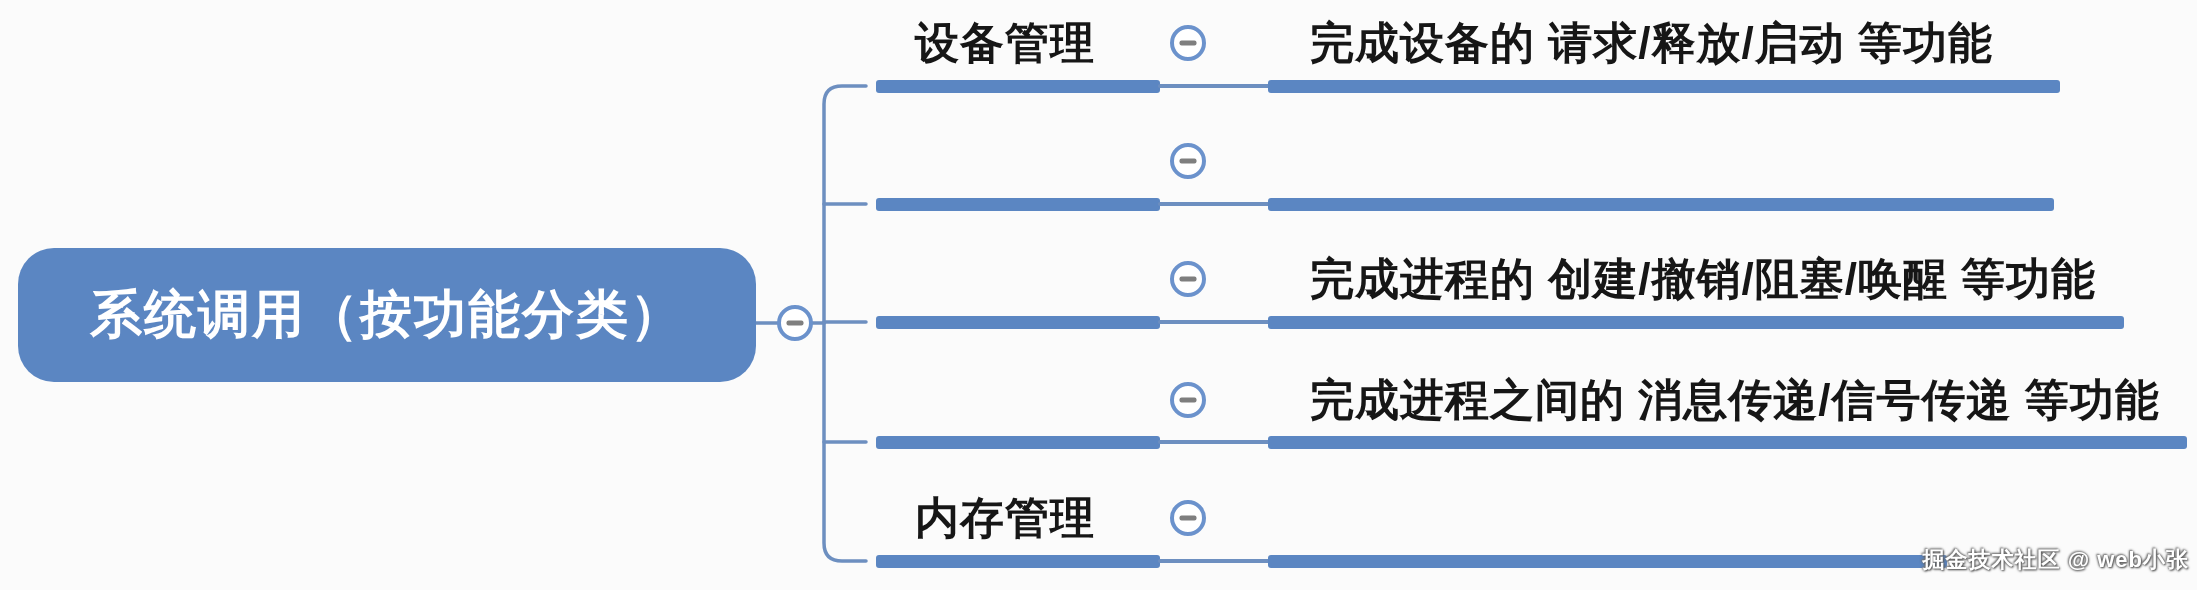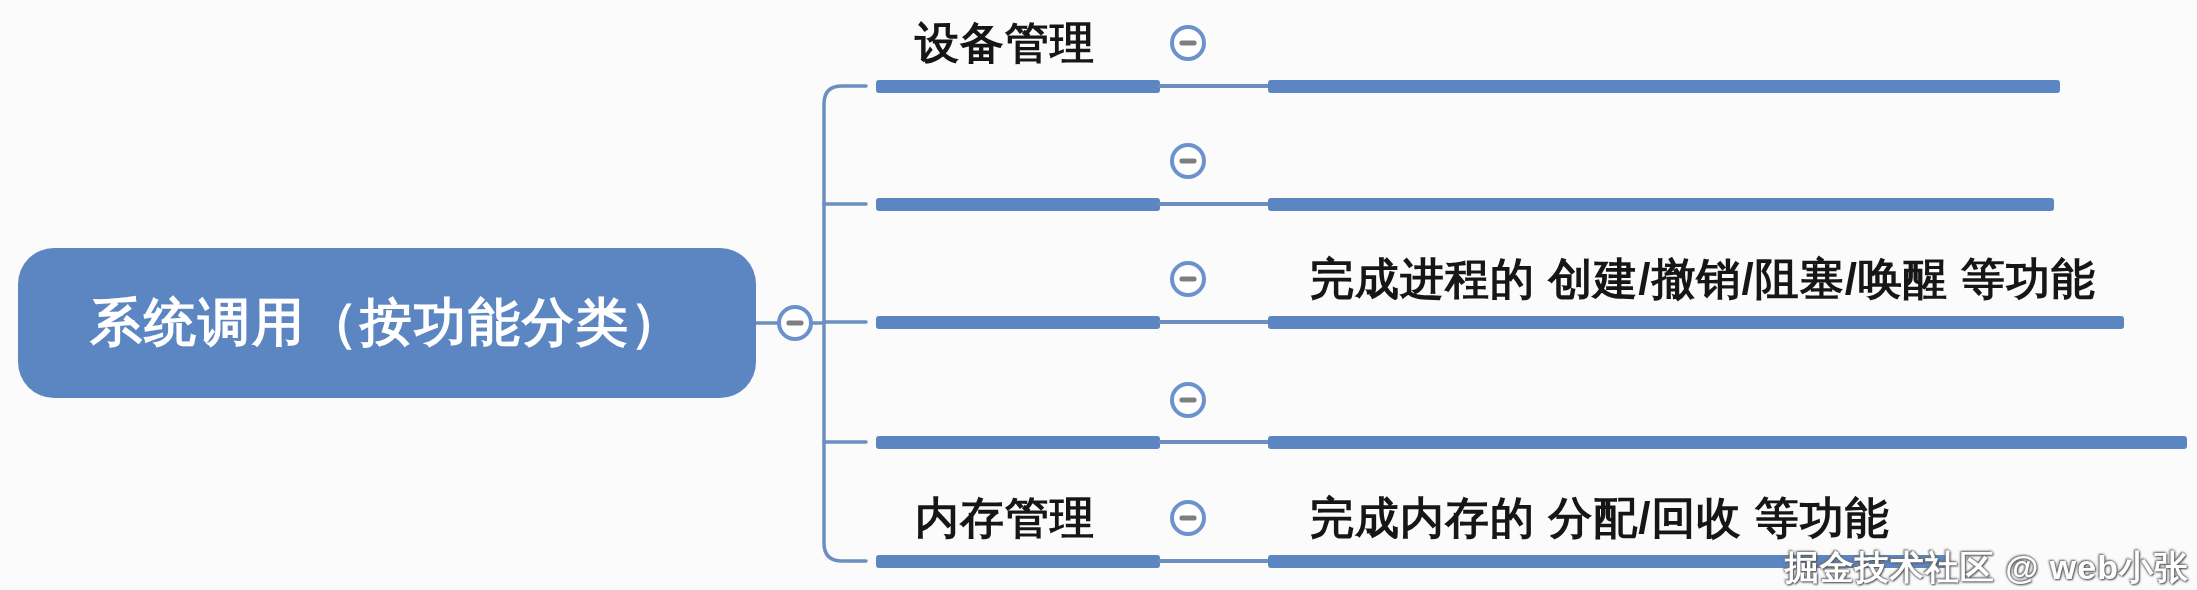--- a/index.html
+++ b/index.html
@@ -20,21 +20,21 @@
     background: var(--background);
     overflow: hidden;
     font-family: "Liberation Sans", "DejaVu Sans", sans-serif;
   }
   svg.connectors { position: absolute; left: 0; top: 0; }
   svg.connectors path { stroke: var(--line); stroke-width: 3.5; fill: none; stroke-linecap: round; }
 
   
   .root-node {
     position: absolute; left: 18px; top: 248px;
-    width: 738px; height: 150px;
+    width: 738px; height: 134px;
     background: var(--accent);
     border-radius: 36px;
     display: flex; align-items: center; justify-content: center;
   }
   .root-node .root-label {
     color: var(--root-text);
     font-size: 52px; font-weight: 700; letter-spacing: 2px;
     white-space: nowrap;
   }
 
@@ -98,21 +98,21 @@
     top: calc(var(--cy) - 2px);
     left: 1146px; width: 112px; height: 4px;
     background: var(--line);
     border-radius: 2px;
   }
   .row .collapse { left: 1158px; top: calc(var(--ty) - 18px); }
 
   .watermark {
     position: absolute;
     right: 8px; top: 545px;
-    font-size: 34px; font-weight: 700;
+    font-size: 22px; font-weight: 700;
     color: #ffffff;
     letter-spacing: 1px;
     text-shadow: 1px 1px 2px #555555, -1px -1px 2px #777777, 0 0 3px #666666;
     white-space: nowrap;
     margin-left: 44px;
   }
 </style>
 </head>
 <body>
 
@@ -131,20 +131,21 @@
   <div class="root-node">
     <span class="root-label">系统调用（按功能分类）</span>
   </div>
   <div class="collapse root-collapse"></div>
 
   <div class="row r1">
     <span class="row-label">设备管理</span>
     <div class="label-bar"></div>
     <div class="mid-line"></div>
     <div class="collapse"></div>
+    <span class="row-detail">完成设备的 请求/释放/启动 等功能</span>
     <div class="child-bar"></div>
   </div>
 
   <div class="row r2">
     <div class="label-bar"></div>
     <div class="mid-line"></div>
     <div class="collapse"></div>
     <div class="child-bar"></div>
   </div>
 
@@ -153,27 +154,27 @@
     <div class="mid-line"></div>
     <div class="collapse"></div>
     <span class="row-detail">完成进程的 创建/撤销/阻塞/唤醒 等功能</span>
     <div class="child-bar"></div>
   </div>
 
   <div class="row r4">
     <div class="label-bar"></div>
     <div class="mid-line"></div>
     <div class="collapse"></div>
+    <span class="row-detail">完成进程之间的 消息传递/信号传递 等功能</span>
     <div class="child-bar"></div>
   </div>
 
   <div class="row r5">
     <span class="row-label">内存管理</span>
     <div class="label-bar"></div>
     <div class="mid-line"></div>
     <div class="collapse"></div>
-    <span class="row-detail">完成内存的 分配/回收 等功能</span>
     <div class="child-bar"></div>
   </div>
 
   <div class="watermark">掘金技术社区 @ web小张</div>
 
 </div>
 
 </body></html>

